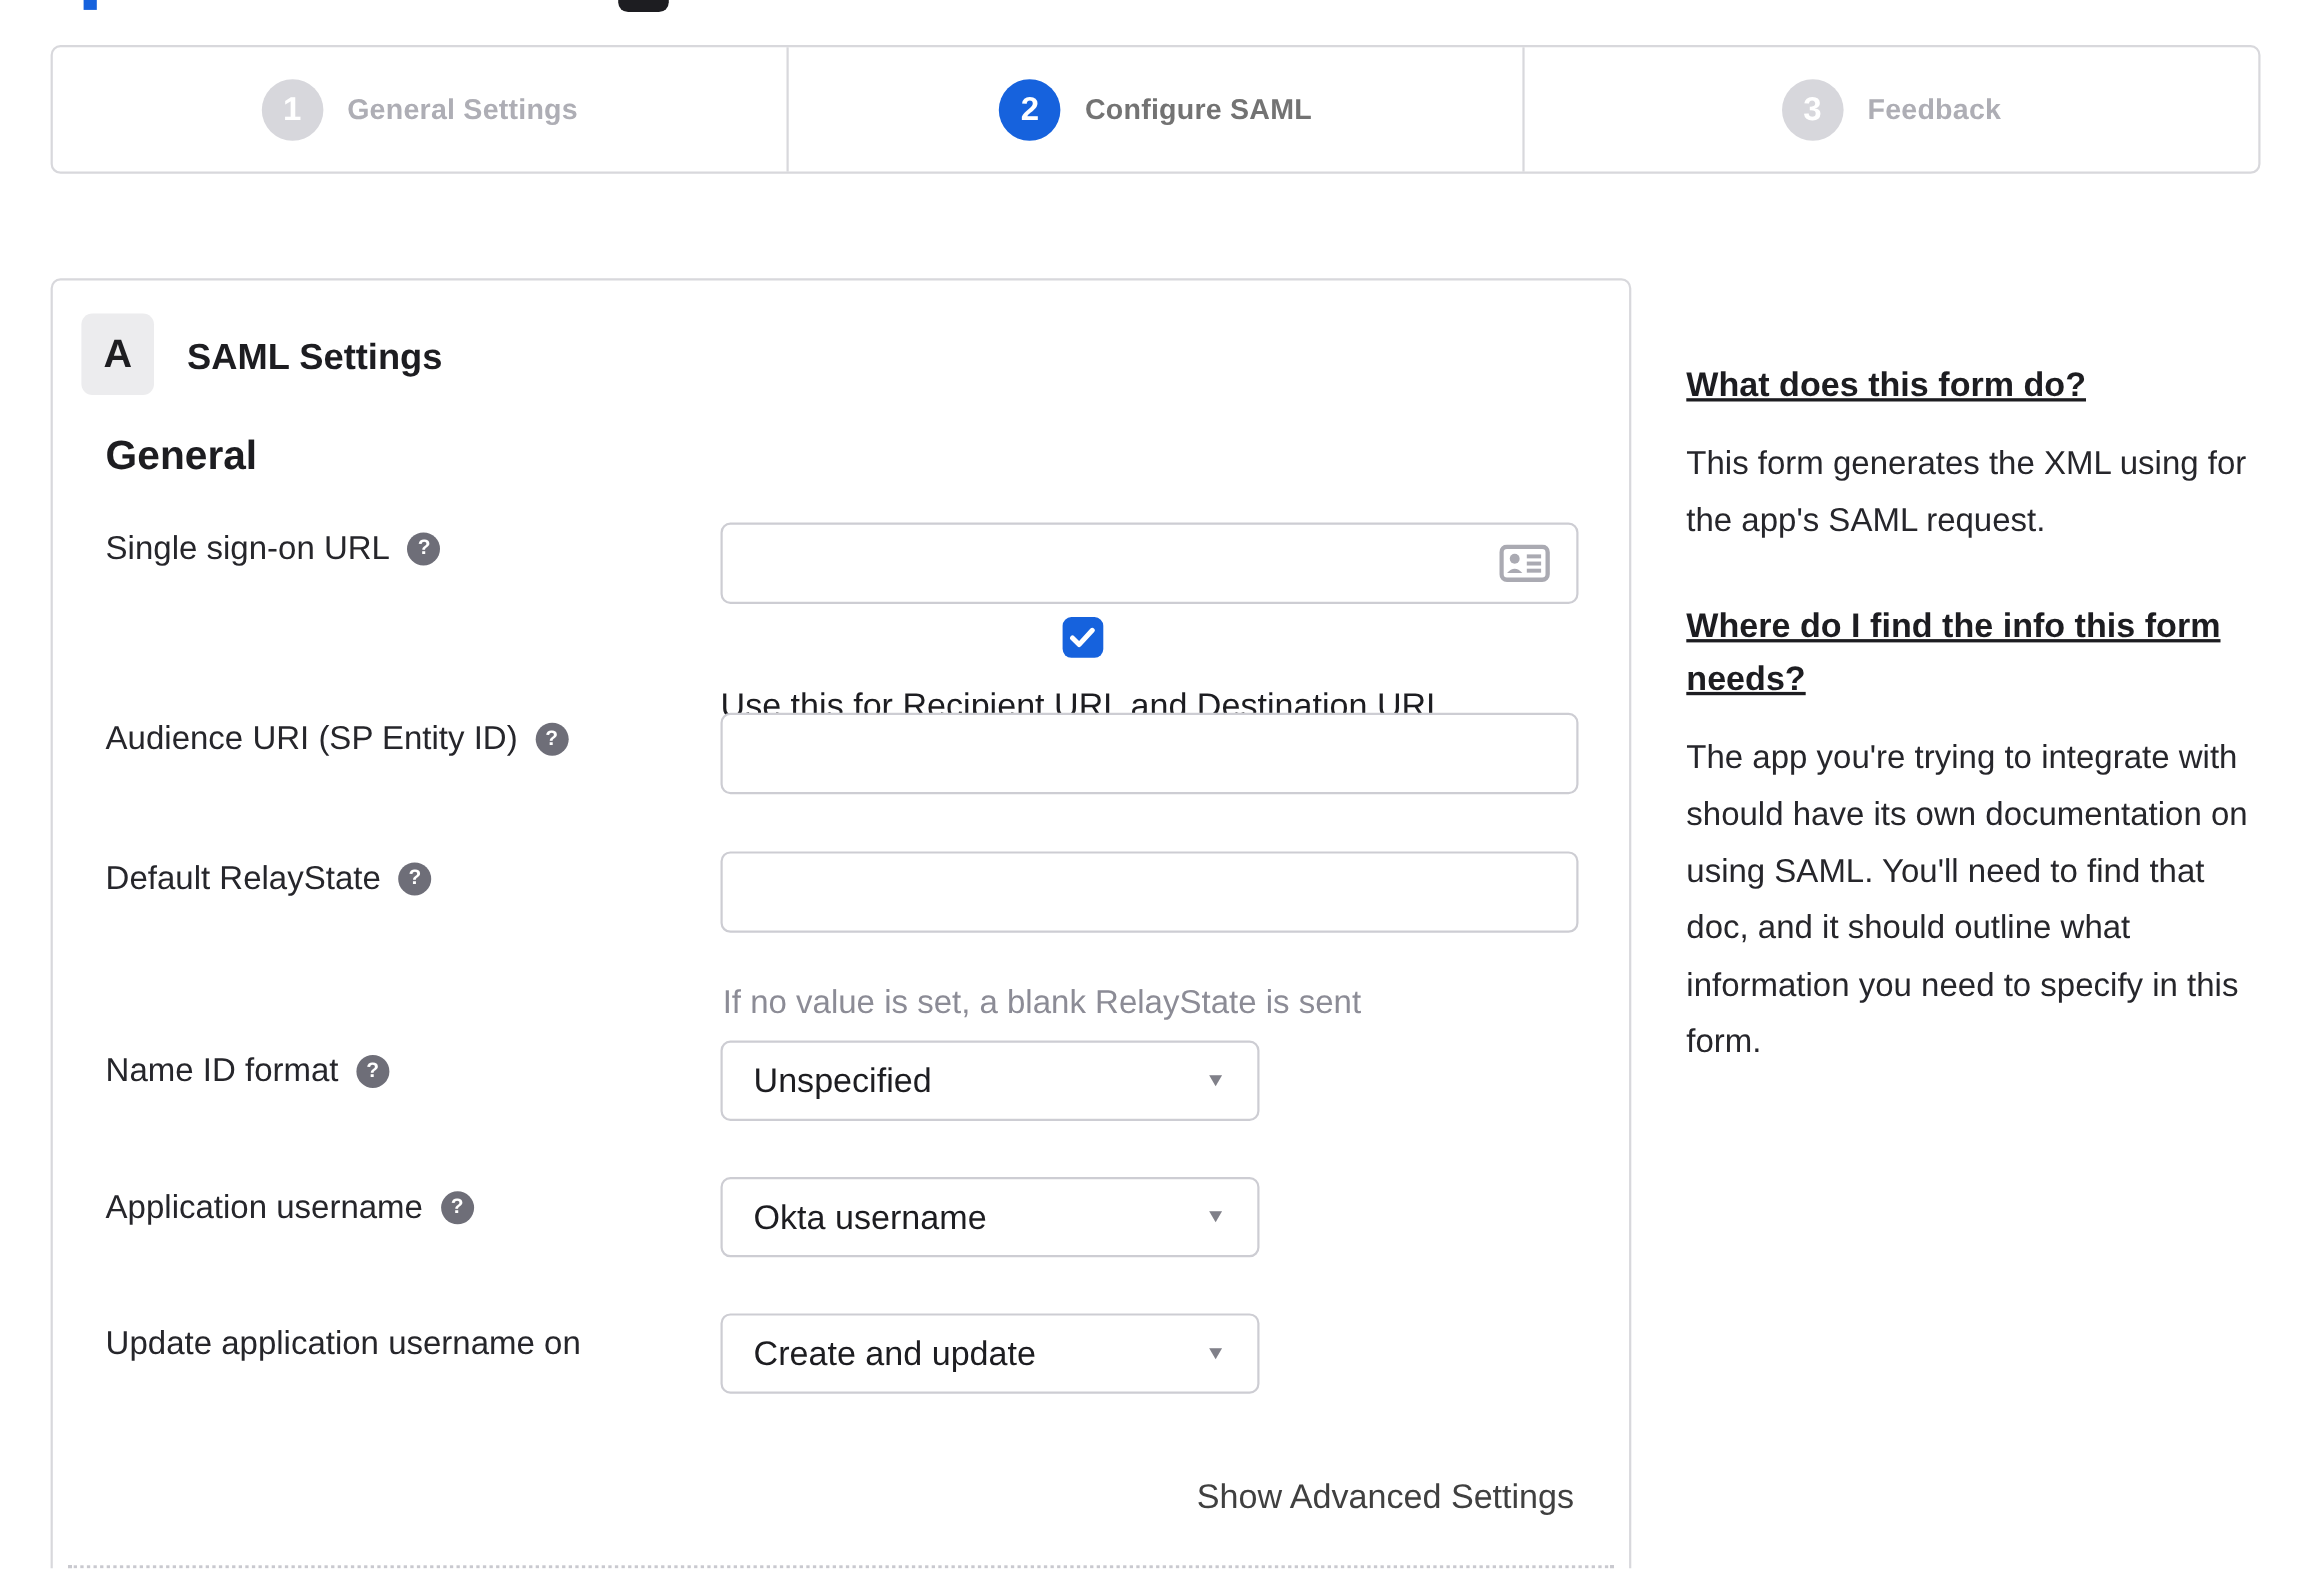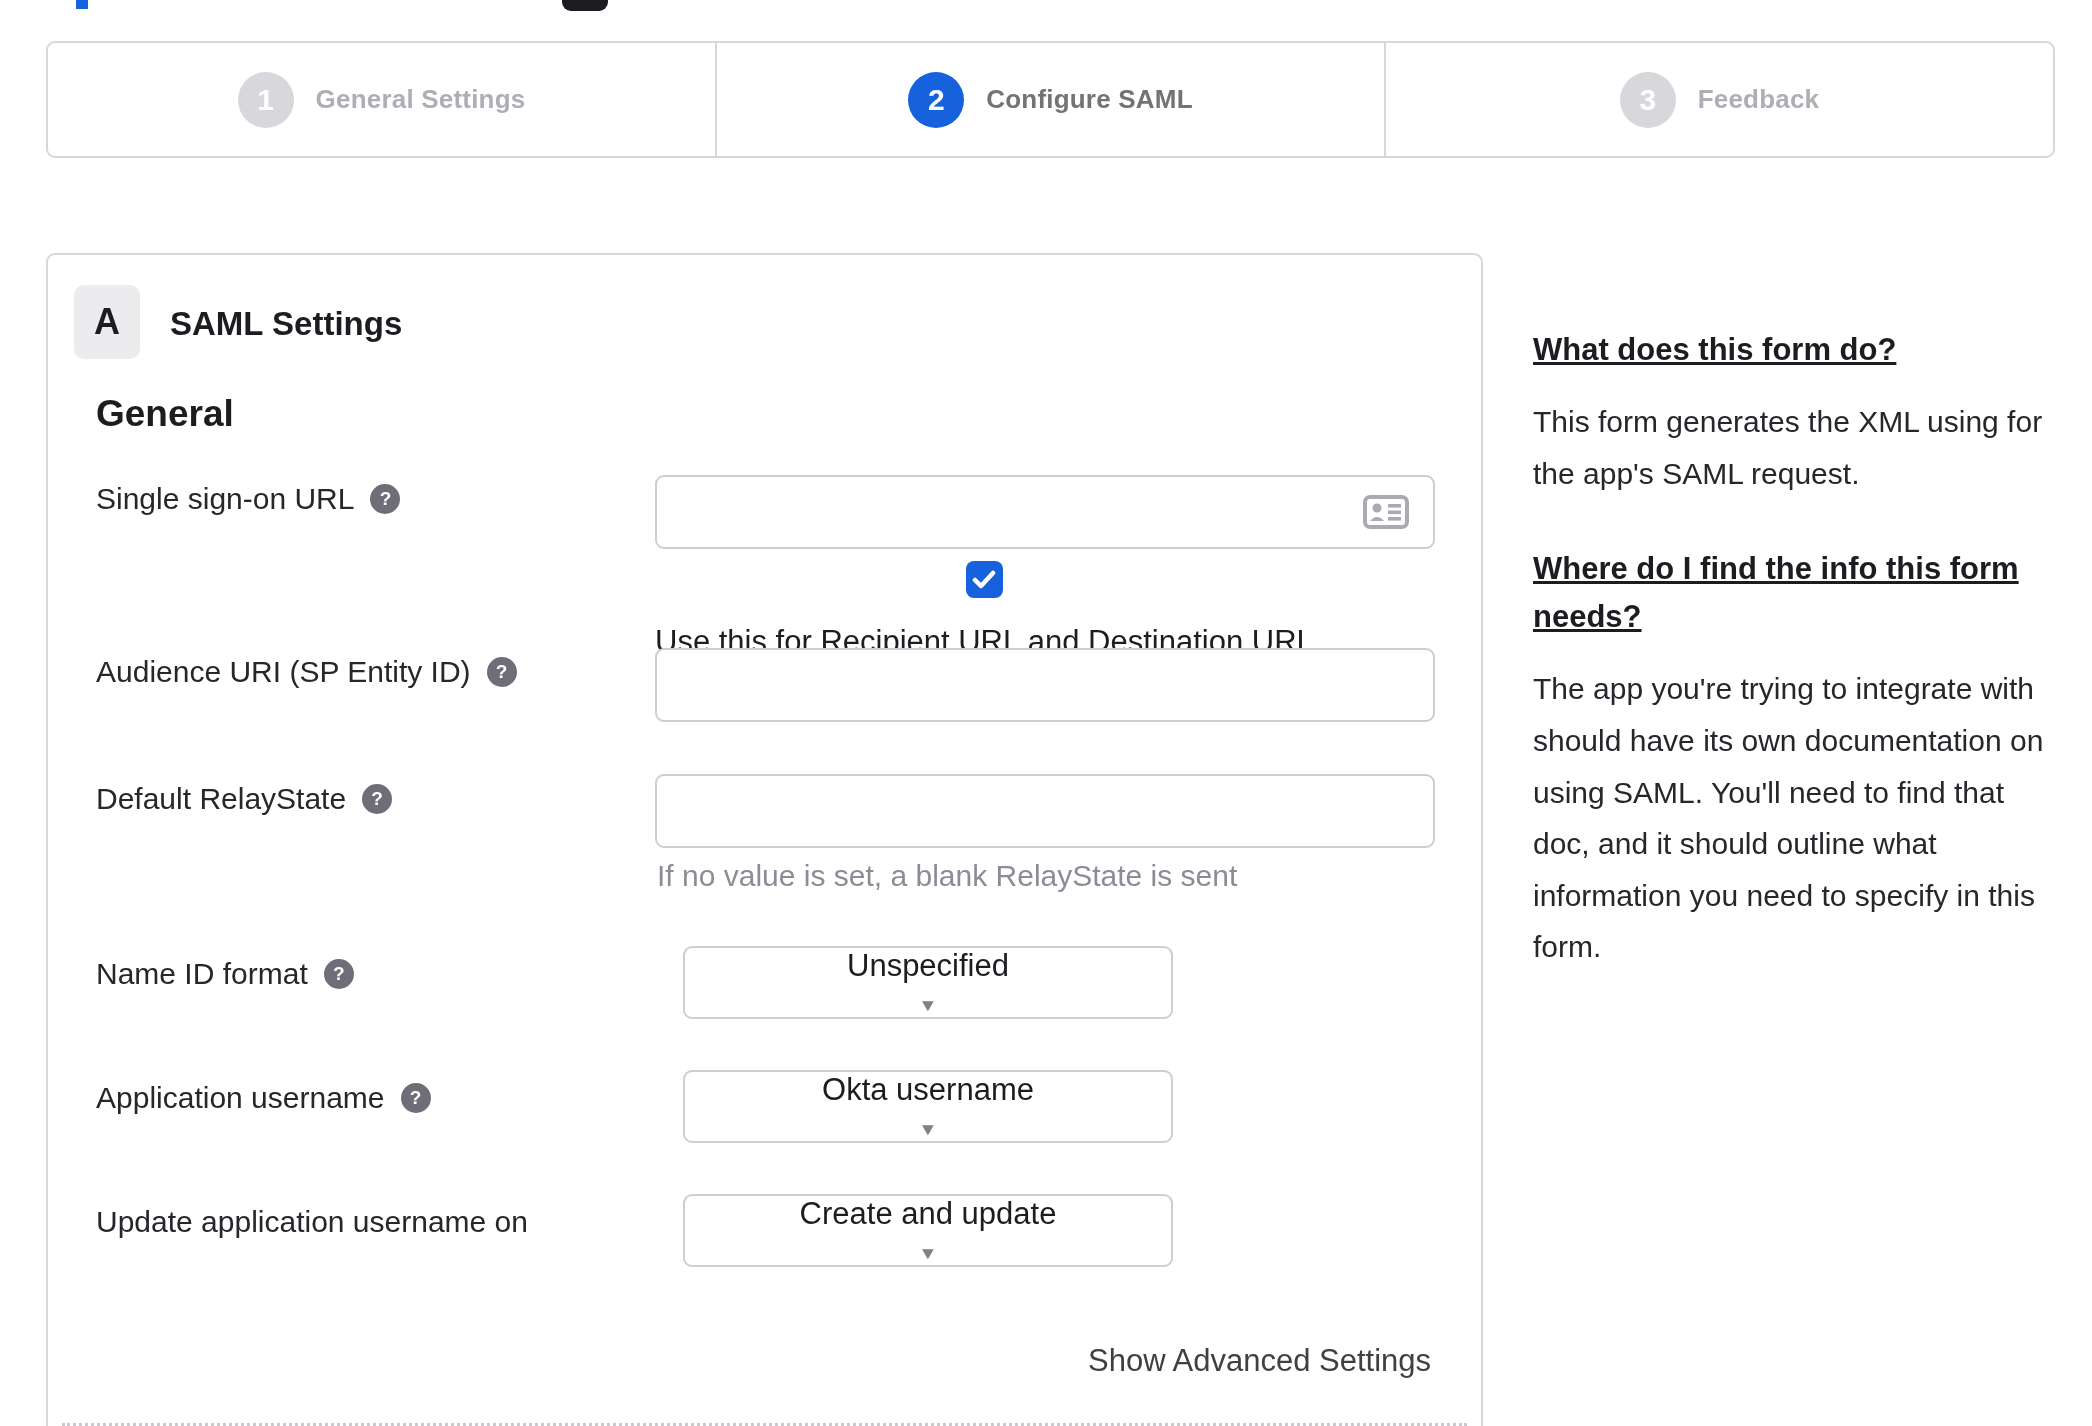--- a/index.html
+++ b/index.html
@@ -39,25 +39,25 @@
   .text-input { position:absolute; left:607px; width:780px; height:74px; background:#fff;
                 border:2px solid #cdcdd3; border-radius:9px; font-family:"Liberation Sans",sans-serif;
                 font-size:30px; color:#1d1d21; padding:0 70px 0 26px; outline:none; }
   .input-icon { position:absolute; width:46px; height:34px; }
 
   .checkbox-row { position:absolute; left:607px; display:flex; align-items:center; gap:26px; }
   .checkbox { width:37px; height:37px; border-radius:8px; background:#1662dd; display:flex;
               align-items:center; justify-content:center; }
   .checkbox-label { font-size:31px; color:#1d1d21; }
 
-  .hint { position:absolute; left:609px; font-size:30px; color:#8c8c96; }
+  .hint { position:absolute; left:609px; font-size:30px; color:#8c8c96;margin-top:36px; }
 
-  .dropdown { position:absolute; left:635px; width:490px; height:73px; background:#fff;
+  .dropdown { position:absolute; left:607px; width:490px; height:73px; background:#fff;
               border:2px solid #cdcdd3; border-radius:9px; display:flex; align-items:center;
-              justify-content:space-between; padding:0 28px; cursor:default;flex-direction:column; }
+              justify-content:space-between; padding:0 28px; cursor:default; }
   .dropdown-value { font-size:31px; color:#1d1d21; }
   .dropdown-arrow { font-size:20px; color:#808089; transform:scaleY(0.85); }
 
   .advanced-link { position:absolute; right:50px; top:1088px; font-size:31px; font-weight:500;
                    color:#404040; text-decoration:none;margin-left:12px; }
   .dashed-sep { position:absolute; left:14px; right:14px; top:1168px; border-top:3px dotted #c9c9cf; }
 
   
   .sidebar { position:absolute; left:1533px; top:326px; width:512px; }
   .sb-heading { font-size:31px; font-weight:bold; color:#1d1d21; line-height:1.55; margin-bottom:22px;text-decoration:underline; }

